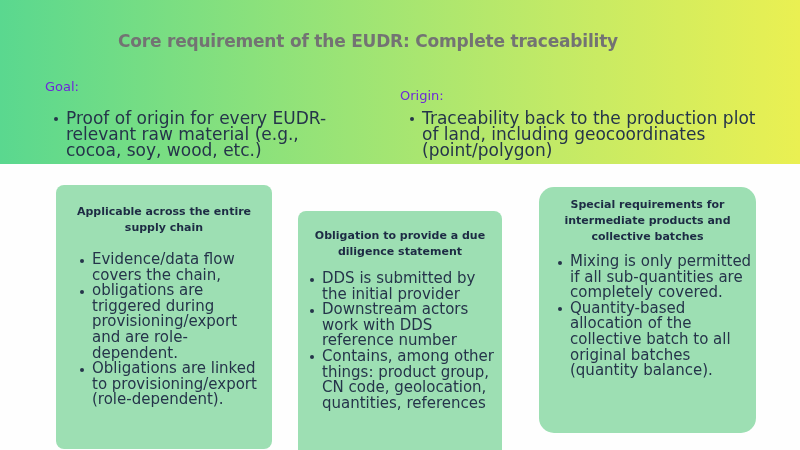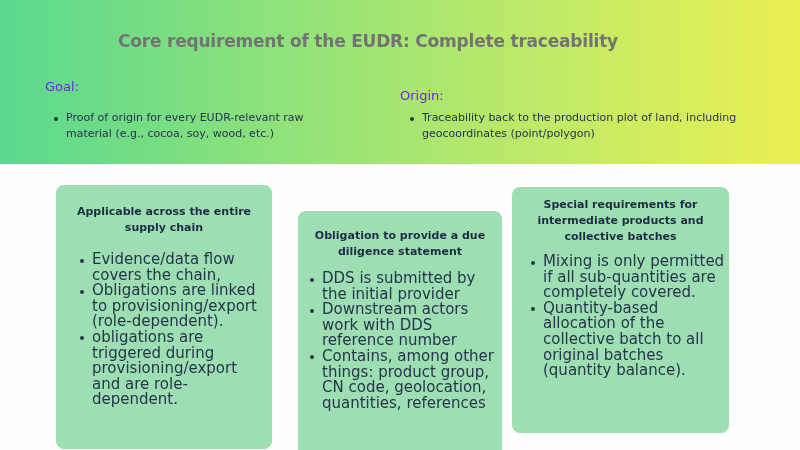--- a/index.html
+++ b/index.html
@@ -39,21 +39,21 @@
       font-weight: normal;
       color: #6d28d9;
     }
     .goal-head { left: 45px; top: 79px; }
     .origin-head { left: 400px; top: 88px; }
     .top-list {
       position: absolute;
       margin: 0;
       padding: 0;
       list-style: none;
-      font-size: 11px;
+      font-size: 17px;
       line-height: 16px;
       color: #25344a;
     }
     .top-list li {
       position: relative;
       padding-left: 14px;
     }
     .top-list li::before, .card-list li::before {
       content: "";
       position: absolute;
@@ -68,21 +68,21 @@
     .origin-list { left: 408px; top: 110px; width: 360px; }
 
     .card {
       position: absolute;
       background: #9ddfb3;
       border-radius: 8px;
       box-sizing: border-box;
     }
     .card1 { left: 56px; top: 185px; width: 216px; height: 264px; }
     .card2 { left: 298px; top: 187px; width: 204px; height: 246px; margin-top: 24px; }
-    .card3 { left: 512px; top: 187px; width: 217px; height: 246px; }
+    .card3 { left: 539px; top: 187px; width: 217px; height: 246px; border-radius: 15px; }
 
     .card-title {
       position: absolute;
       left: 8px; right: 8px;
       text-align: center;
       font-size: 11px;
       line-height: 16px;
       font-weight: bold;
       color: #1d2b44;
     }
@@ -121,22 +121,22 @@
 
 <div class="section-head origin-head">Origin:</div>
 <ul class="top-list origin-list">
   <li>Traceability back to the production plot of land, including geocoordinates (point/polygon)</li>
 </ul>
 
 <div class="card card1">
   <div class="card-title">Applicable across the entire supply chain</div>
   <ul class="card-list">
     <li>Evidence/data flow covers the chain,</li>
+    <li>obligations are triggered during provisioning/export and are role-dependent.</li>
     <li>Obligations are linked to provisioning/export (role-dependent).</li>
-    <li>obligations are triggered during provisioning/export and are role-dependent.</li>
   </ul>
 </div>
 
 <div class="card card2">
   <div class="card-title">Obligation to provide a due diligence statement</div>
   <ul class="card-list">
     <li>DDS is submitted by the initial provider</li>
     <li>Downstream actors work with DDS reference number</li>
     <li>Contains, among other things: product group, CN code, geolocation, quantities, references</li>
   </ul>

